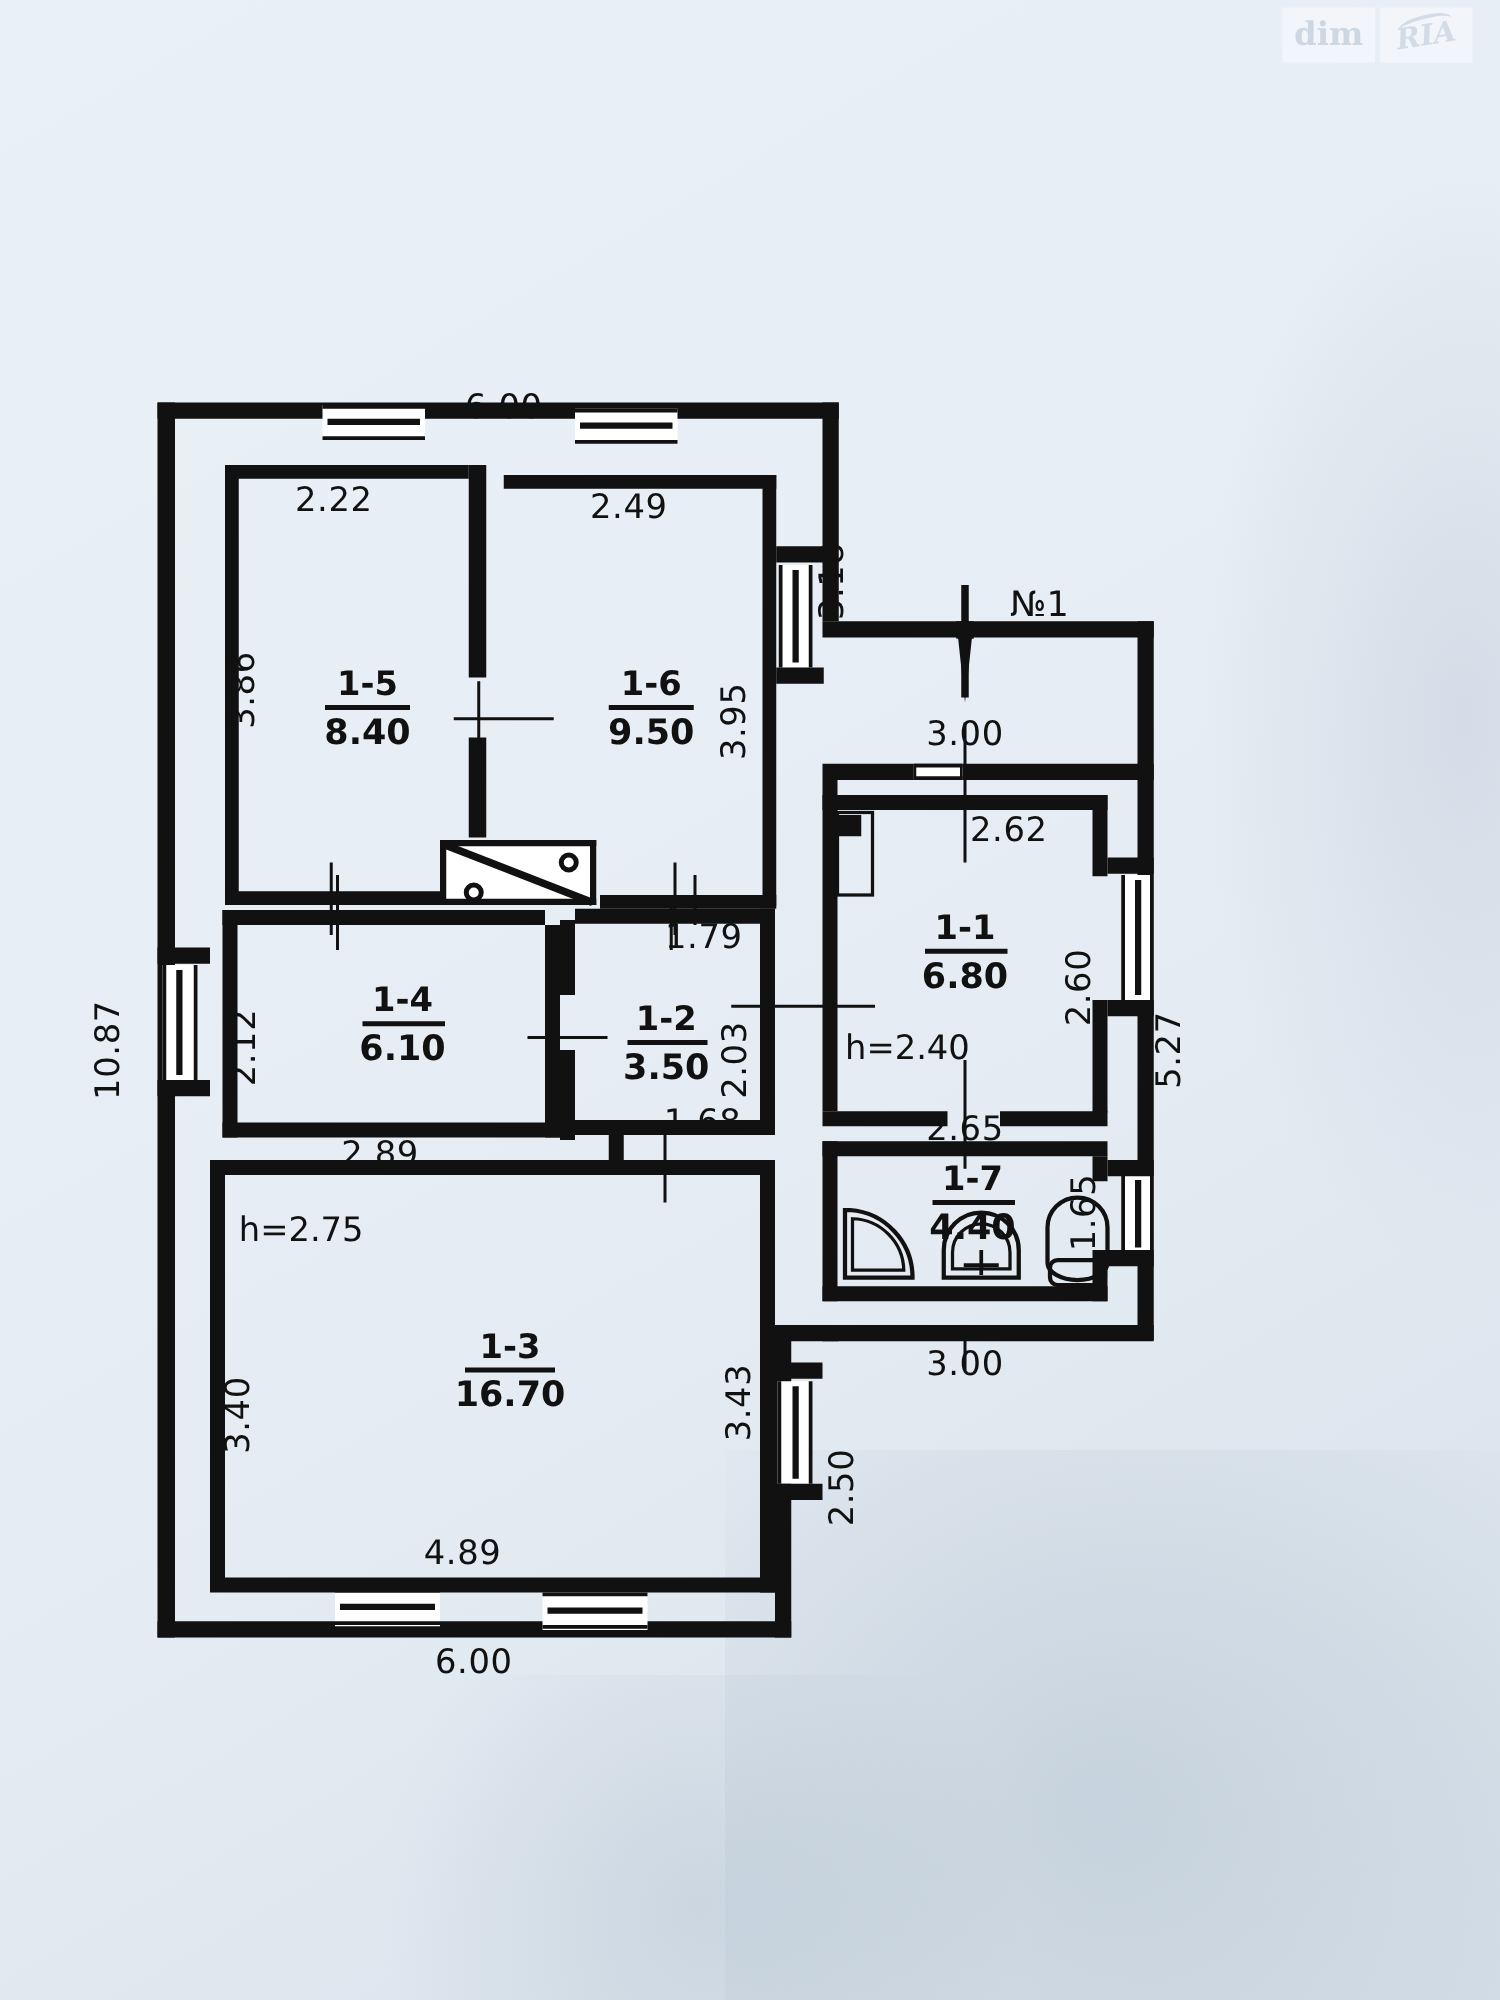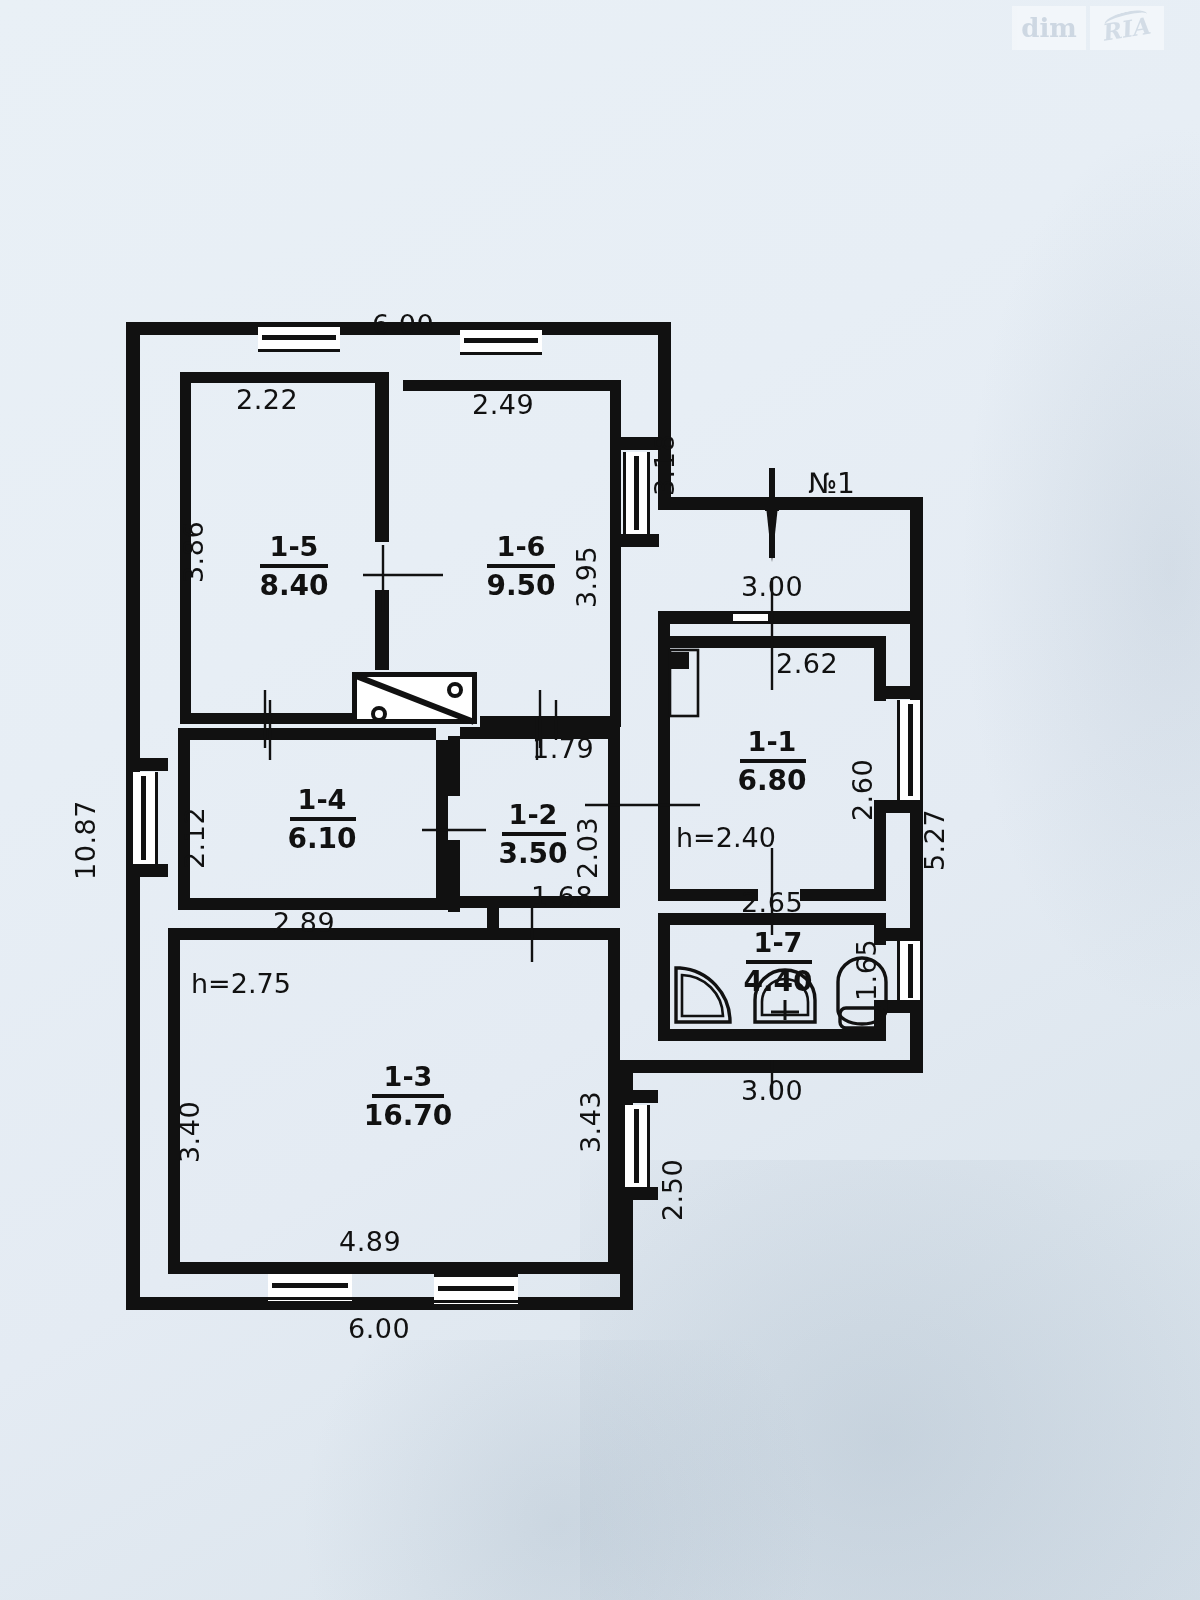--- a/index.html
+++ b/index.html
@@ -35,21 +35,21 @@
     left: 300px; bottom: -200px;
     width: 520px; height: 460px;
     background: radial-gradient(ellipse at 50% 40%, rgba(150,168,185,0.26) 0%, rgba(150,168,185,0.0) 70%);
     pointer-events: none;
   }
 
   
   #watermark {
     position: absolute;
     top: 6px;
-    right: 36px;
+    right: 22px;
     width: 152px;
     height: 44px;
     display: flex;
     align-items: stretch;
     opacity: 0.55;
     pointer-events: none;
   }
   .wm-box {
     background: rgba(255,255,255,0.80);
     display: flex;

